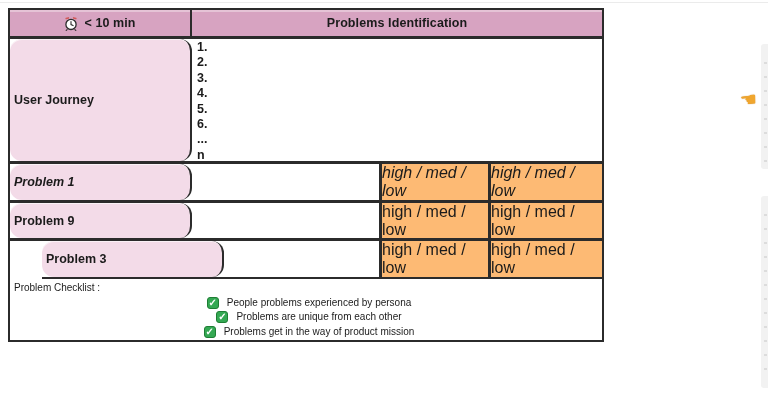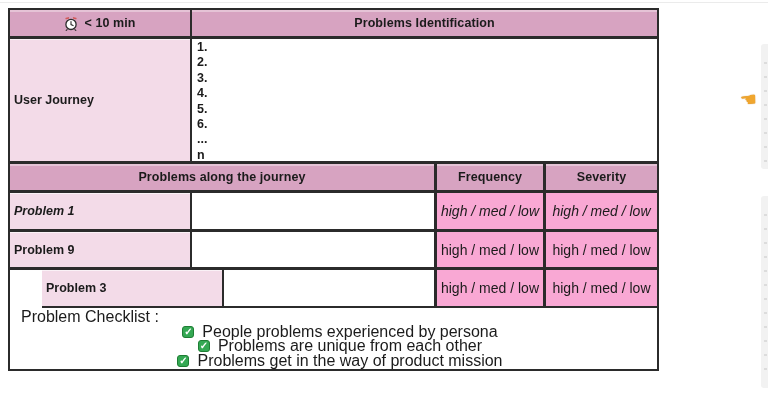--- a/index.html
+++ b/index.html
@@ -11,21 +11,21 @@
     --hand:#f0a62e;
     --note:#f2f2f2;
   }
   *{margin:0;padding:0;box-sizing:border-box;}
   html,body{background:#fff;}
   .sheet{
     position:relative;width:768px;height:402px;background:#fff;overflow:hidden;
     font-family:"Liberation Sans",sans-serif;color:#1b1b1b;
   }
   .top-line{position:absolute;top:2px;left:0;width:768px;height:1px;background:#ebebeb;}
-  .tbl{position:absolute;left:8px;top:8px;width:651px;border:2px solid var(--border);background:#fff;}
+  .tbl{position:absolute;left:8px;top:8px;width:596px;border:2px solid var(--border);background:#fff;}
   .row{display:flex;align-items:stretch;}
   .bb3{border-bottom:3px solid var(--border);}
   .bb2{border-bottom:2px solid var(--border);margin-left:32px;}
   .cell{position:relative;}
   .label-col{flex:0 0 182px;}
   .grow{flex:1 1 auto;min-width:0;}
   .freq-col{flex:0 0 109px;}
   .sev-col{flex:0 0 111px;}
   .vr2{border-right:2px solid var(--border);}
   .vr3{border-right:3px solid var(--border);}
@@ -37,27 +37,27 @@
   .rowE{height:61px;}
   .head{
     background:var(--pink-dark);display:flex;align-items:center;justify-content:center;
     font-weight:bold;font-size:12.5px;letter-spacing:.1px;
     box-shadow:inset 0 2px 0 rgba(255,255,255,.35);
   }
   .lightcell{
     background:var(--pink-light);
     box-shadow:inset 0 1px 0 rgba(255,255,255,.6);
   }
-  .vcenter-left{display:flex;align-items:center;padding-left:4px;font-weight:bold;font-size:12.5px;}
+  .vcenter-left{display:flex;align-items:center;padding-left:4px;font-weight:bold;font-size:12.5px;border-radius:12px;}
   .steps{background:#fff;padding:1px 0 0 5px;font-weight:bold;font-size:12.5px;line-height:15.4px;}
   .steps div{white-space:pre;}
-  .hml{background:#f9a8d4;display:flex;align-items:center;justify-content:center;font-size:14px;}
+  .hml{background:#fdba74;display:flex;align-items:center;justify-content:center;font-size:16px;}
   .desc{background:#fff;}
   .clock{display:inline-flex;margin-right:6px;position:relative;top:1px;}
-  .checklist{background:#fff;padding:2px 0 0 4px;font-size:16px;line-height:14.6px;margin-left:7px;}
+  .checklist{background:#fff;padding:2px 0 0 4px;font-size:10px;line-height:14.6px;}
   .chk-item{display:flex;align-items:center;height:14.6px;justify-content:center;}
   .chk{
     flex:0 0 12px;width:12px;height:12px;margin:0 8px 0 2px;
     background:var(--green);border:1px solid var(--green-border);border-radius:3px;
     color:#fff;font-size:10px;font-weight:bold;line-height:10px;
     display:flex;align-items:center;justify-content:center;
   }
   .chk::before{content:"\2713";}
   .hand{
     position:absolute;left:740px;top:88px;width:22px;height:24px;
@@ -111,31 +111,20 @@
         <div>2.</div>
         <div>3.</div>
         <div>4.</div>
         <div>5.</div>
         <div>6.</div>
         <div>...</div>
         <div>n</div>
       </div>
     </div>
 
-    <div class="row rowC bb3">
-      <div class="cell head grow vr3">
-        <span>Problems along the journey</span>
-      </div>
-      <div class="cell head freq-col vr3">
-        <span>Frequency</span>
-      </div>
-      <div class="cell head sev-col">
-        <span>Severity</span>
-      </div>
-    </div>
 
     <div class="row rowD1 bb3">
       <div class="cell lightcell label-col vr2 vcenter-left">
         <span>Problem 1</span>
       </div>
       <div class="cell desc grow vr3"></div>
       <div class="cell hml freq-col vr3">
         <span>high / med / low</span>
       </div>
       <div class="cell hml sev-col">

